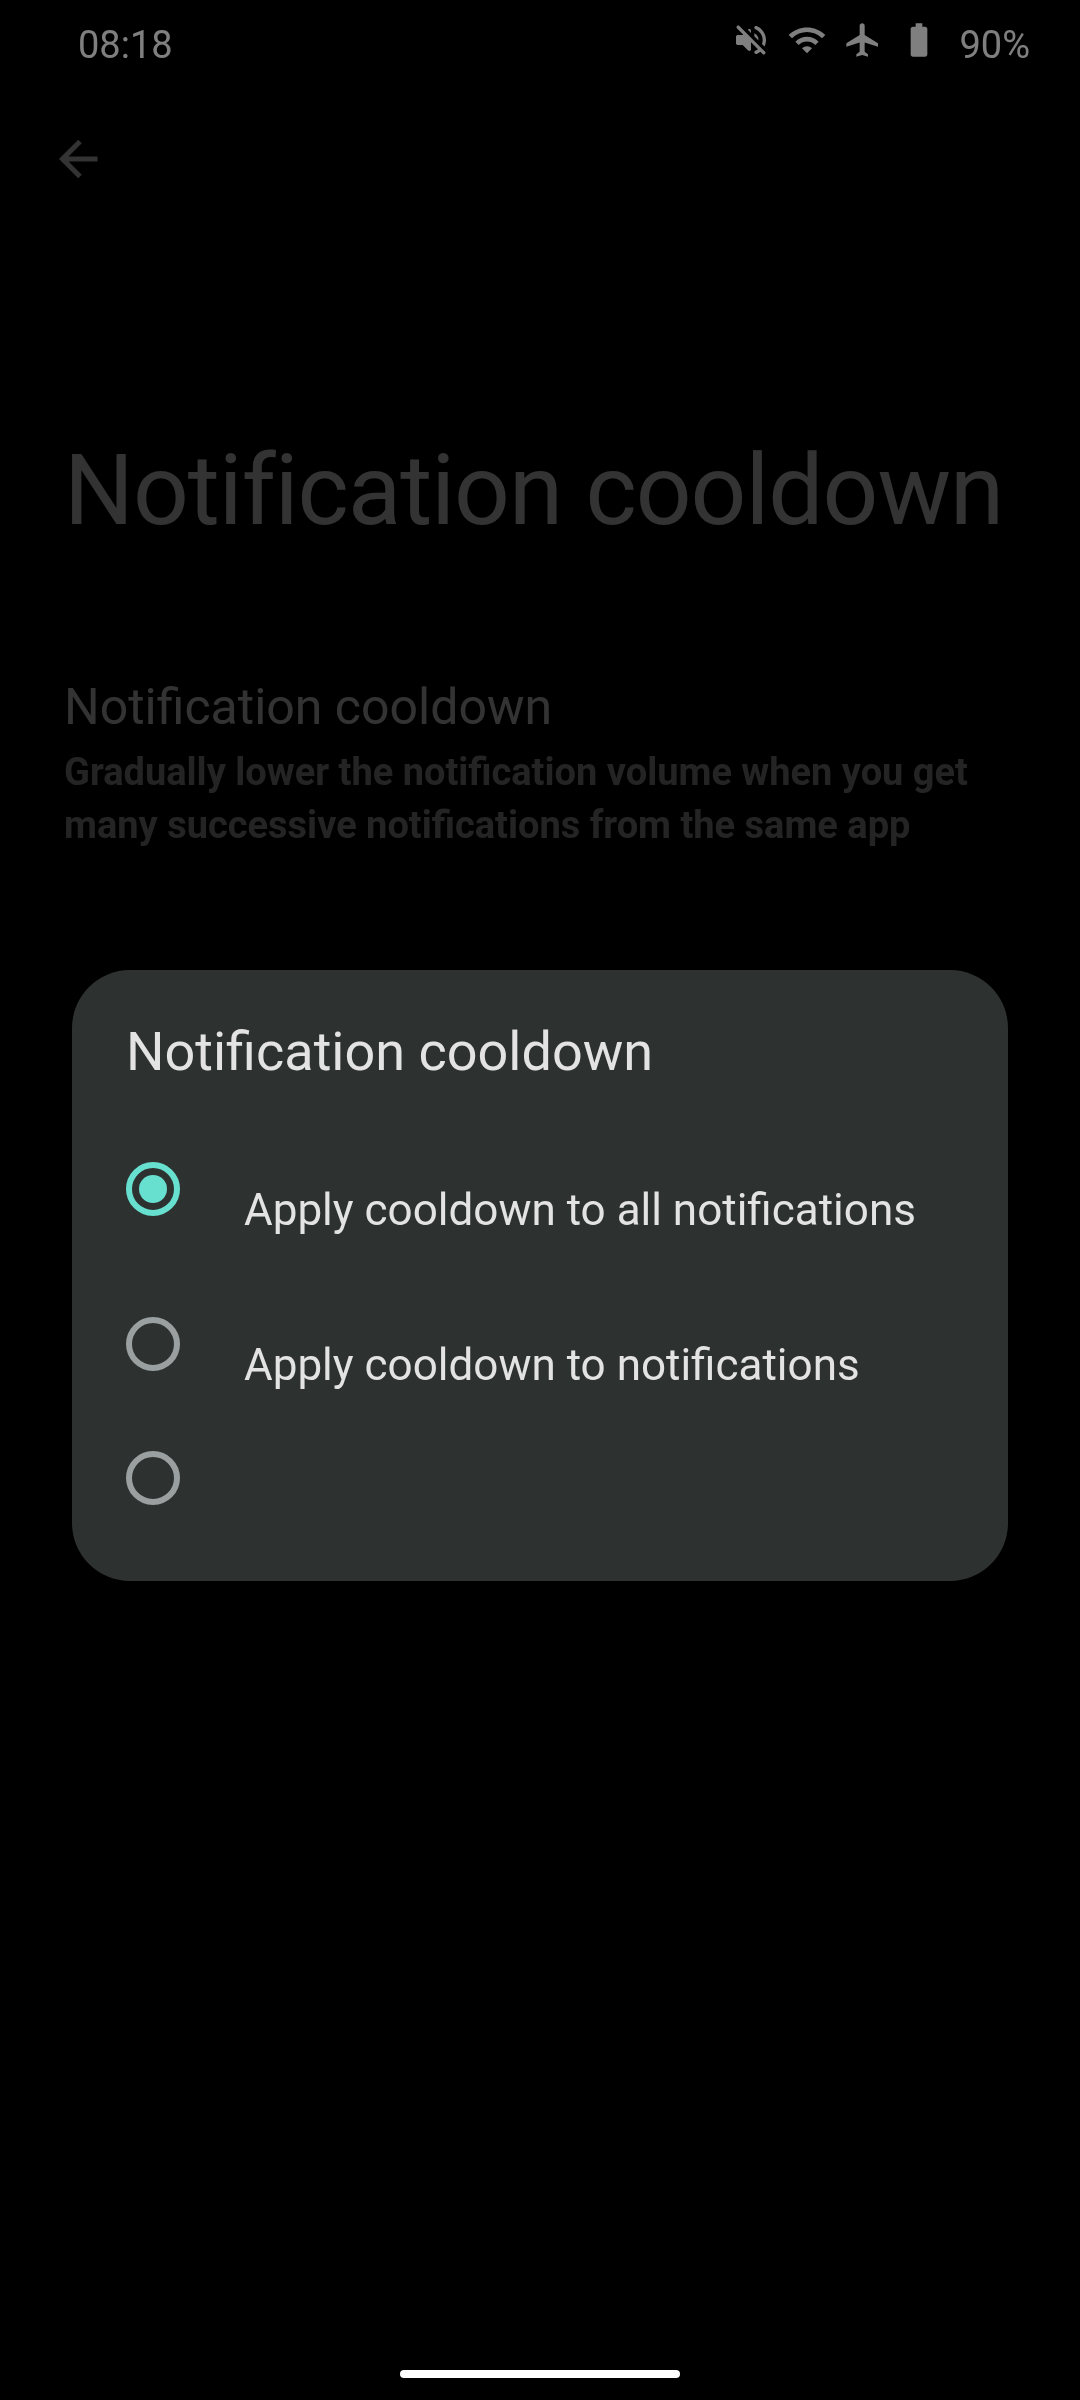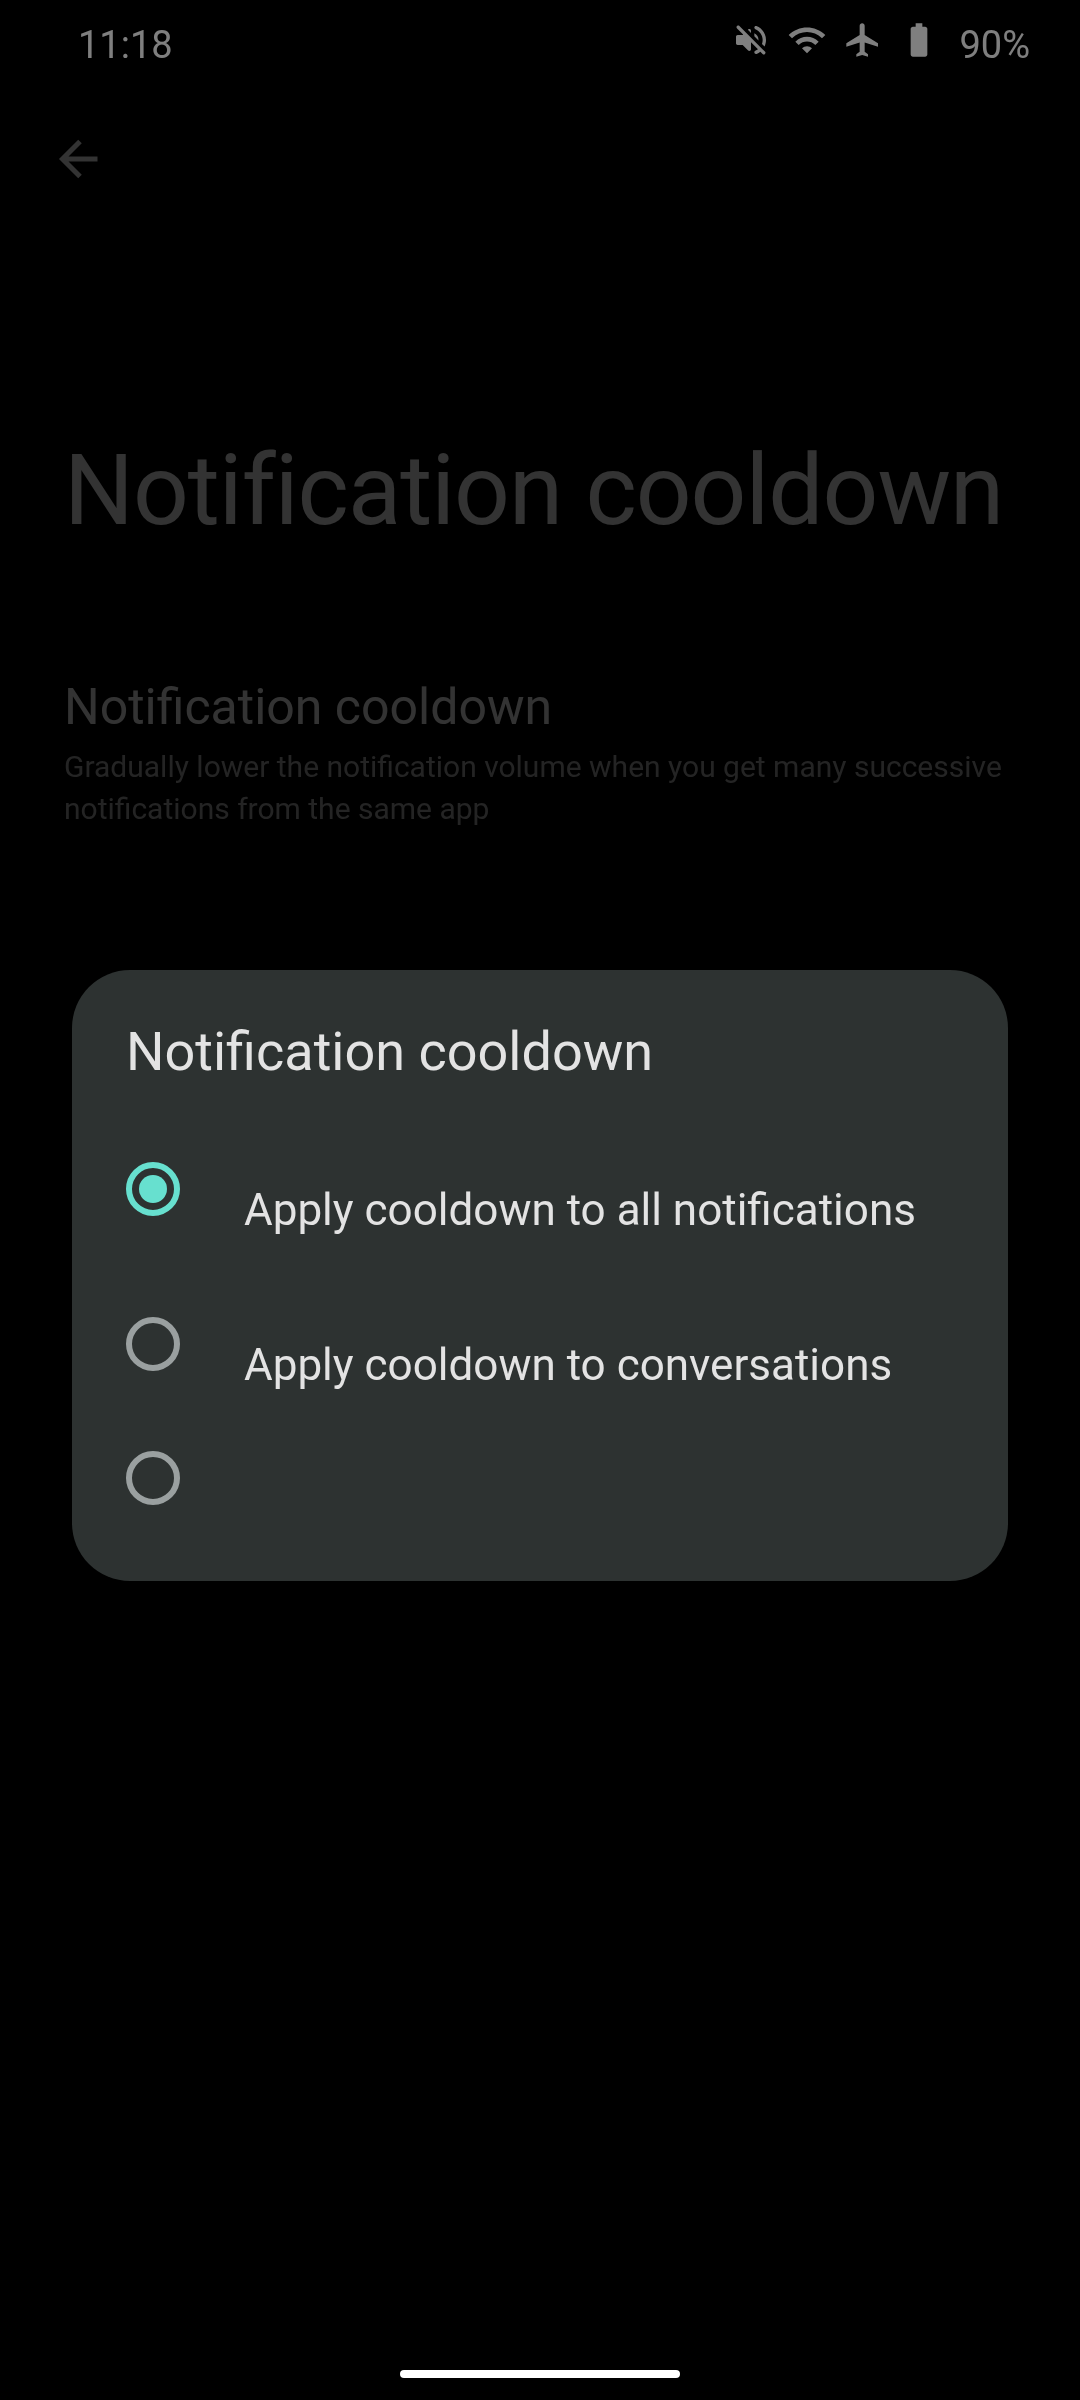--- a/index.html
+++ b/index.html
@@ -58,22 +58,22 @@
     .setting-item {
       padding: 50px 64px;
     }
     .setting-item-title {
       font-size: 50px;
       font-weight: 400;
       color: #e3e3e3;
       margin-bottom: 10px;
     }
     .setting-item-desc {
-      font-size: 30px;
-      font-weight: 400;
+      font-size: 38px;
+      font-weight: 700;
       color: #a0a0a0;
       line-height: 1.4;
     }
     .scrim {
       position: absolute;
       inset: 0;
       background: rgba(0,0,0,0.5);
     }
     .dialog {
       position: absolute;
@@ -133,21 +133,21 @@
       width: 280px;
       height: 8px;
       background: #fff;
       border-radius: 4px;
     }
   </style>
 </head>
 <body>
 
 <div class="status-bar">
-  <span>11:18</span>
+  <span>08:18</span>
   <div class="status-right">
     <span>
       <svg viewBox="0 0 24 24" fill="#fff">
           <path d="M3.63 3.63a.996.996 0 000 1.41L7.29 8.7 7 9H4c-.55 0-1 .45-1 1v4c0 .55.45 1 1 1h3l3.29 3.29c.63.63 1.71.18 1.71-.71v-4.17l4.18 4.18c-.49.37-1.02.68-1.6.91-.36.15-.58.53-.58.92 0 .72.73 1.18 1.39.91.8-.33 1.55-.77 2.22-1.31l1.34 1.34a.996.996 0 101.41-1.41L5.05 3.63c-.39-.39-1.02-.39-1.42 0zM19 12c0 .82-.15 1.61-.41 2.34l1.53 1.53c.56-1.17.88-2.48.88-3.87 0-3.83-2.4-7.11-5.78-8.4-.59-.23-1.22.23-1.22.86v.19c0 .38.25.71.61.85C17.18 6.54 19 9.06 19 12zm-8.71-6.29l-.17.17L12 7.76V6.41c0-.89-1.08-1.33-1.71-.7zM16.5 12A4.5 4.5 0 0014 7.97v1.79l2.48 2.48c.01-.8.02-.16.02-.24z"></path>
         </svg>
     </span>
     <span>
       <svg viewBox="0 0 24 24" fill="#fff">
           <path d="M1 9l2 2c4.97-4.97 13.03-4.97 18 0l2-2C16.93 2.93 7.08 2.93 1 9zm8 8l3 3 3-3c-1.65-1.66-4.34-1.66-6 0zm-4-4l2 2c2.76-2.76 7.24-2.76 10 0l2-2C15.14 9.14 8.87 9.14 5 13z"></path>
         </svg>
@@ -184,21 +184,21 @@
 <div class="dialog">
   <div class="dialog-title">Notification cooldown</div>
 
   <div class="radio-row">
     <div class="radio radio-checked"></div>
     <div class="radio-label">Apply cooldown to all notifications</div>
   </div>
 
   <div class="radio-row">
     <div class="radio radio-unchecked"></div>
-    <div class="radio-label">Apply cooldown to conversations</div>
+    <div class="radio-label">Apply cooldown to notifications</div>
   </div>
 
   <div class="radio-row">
     <div class="radio radio-unchecked"></div>
   </div>
 </div>
 
 <div class="nav-handle"></div>
 
 </body></html>

